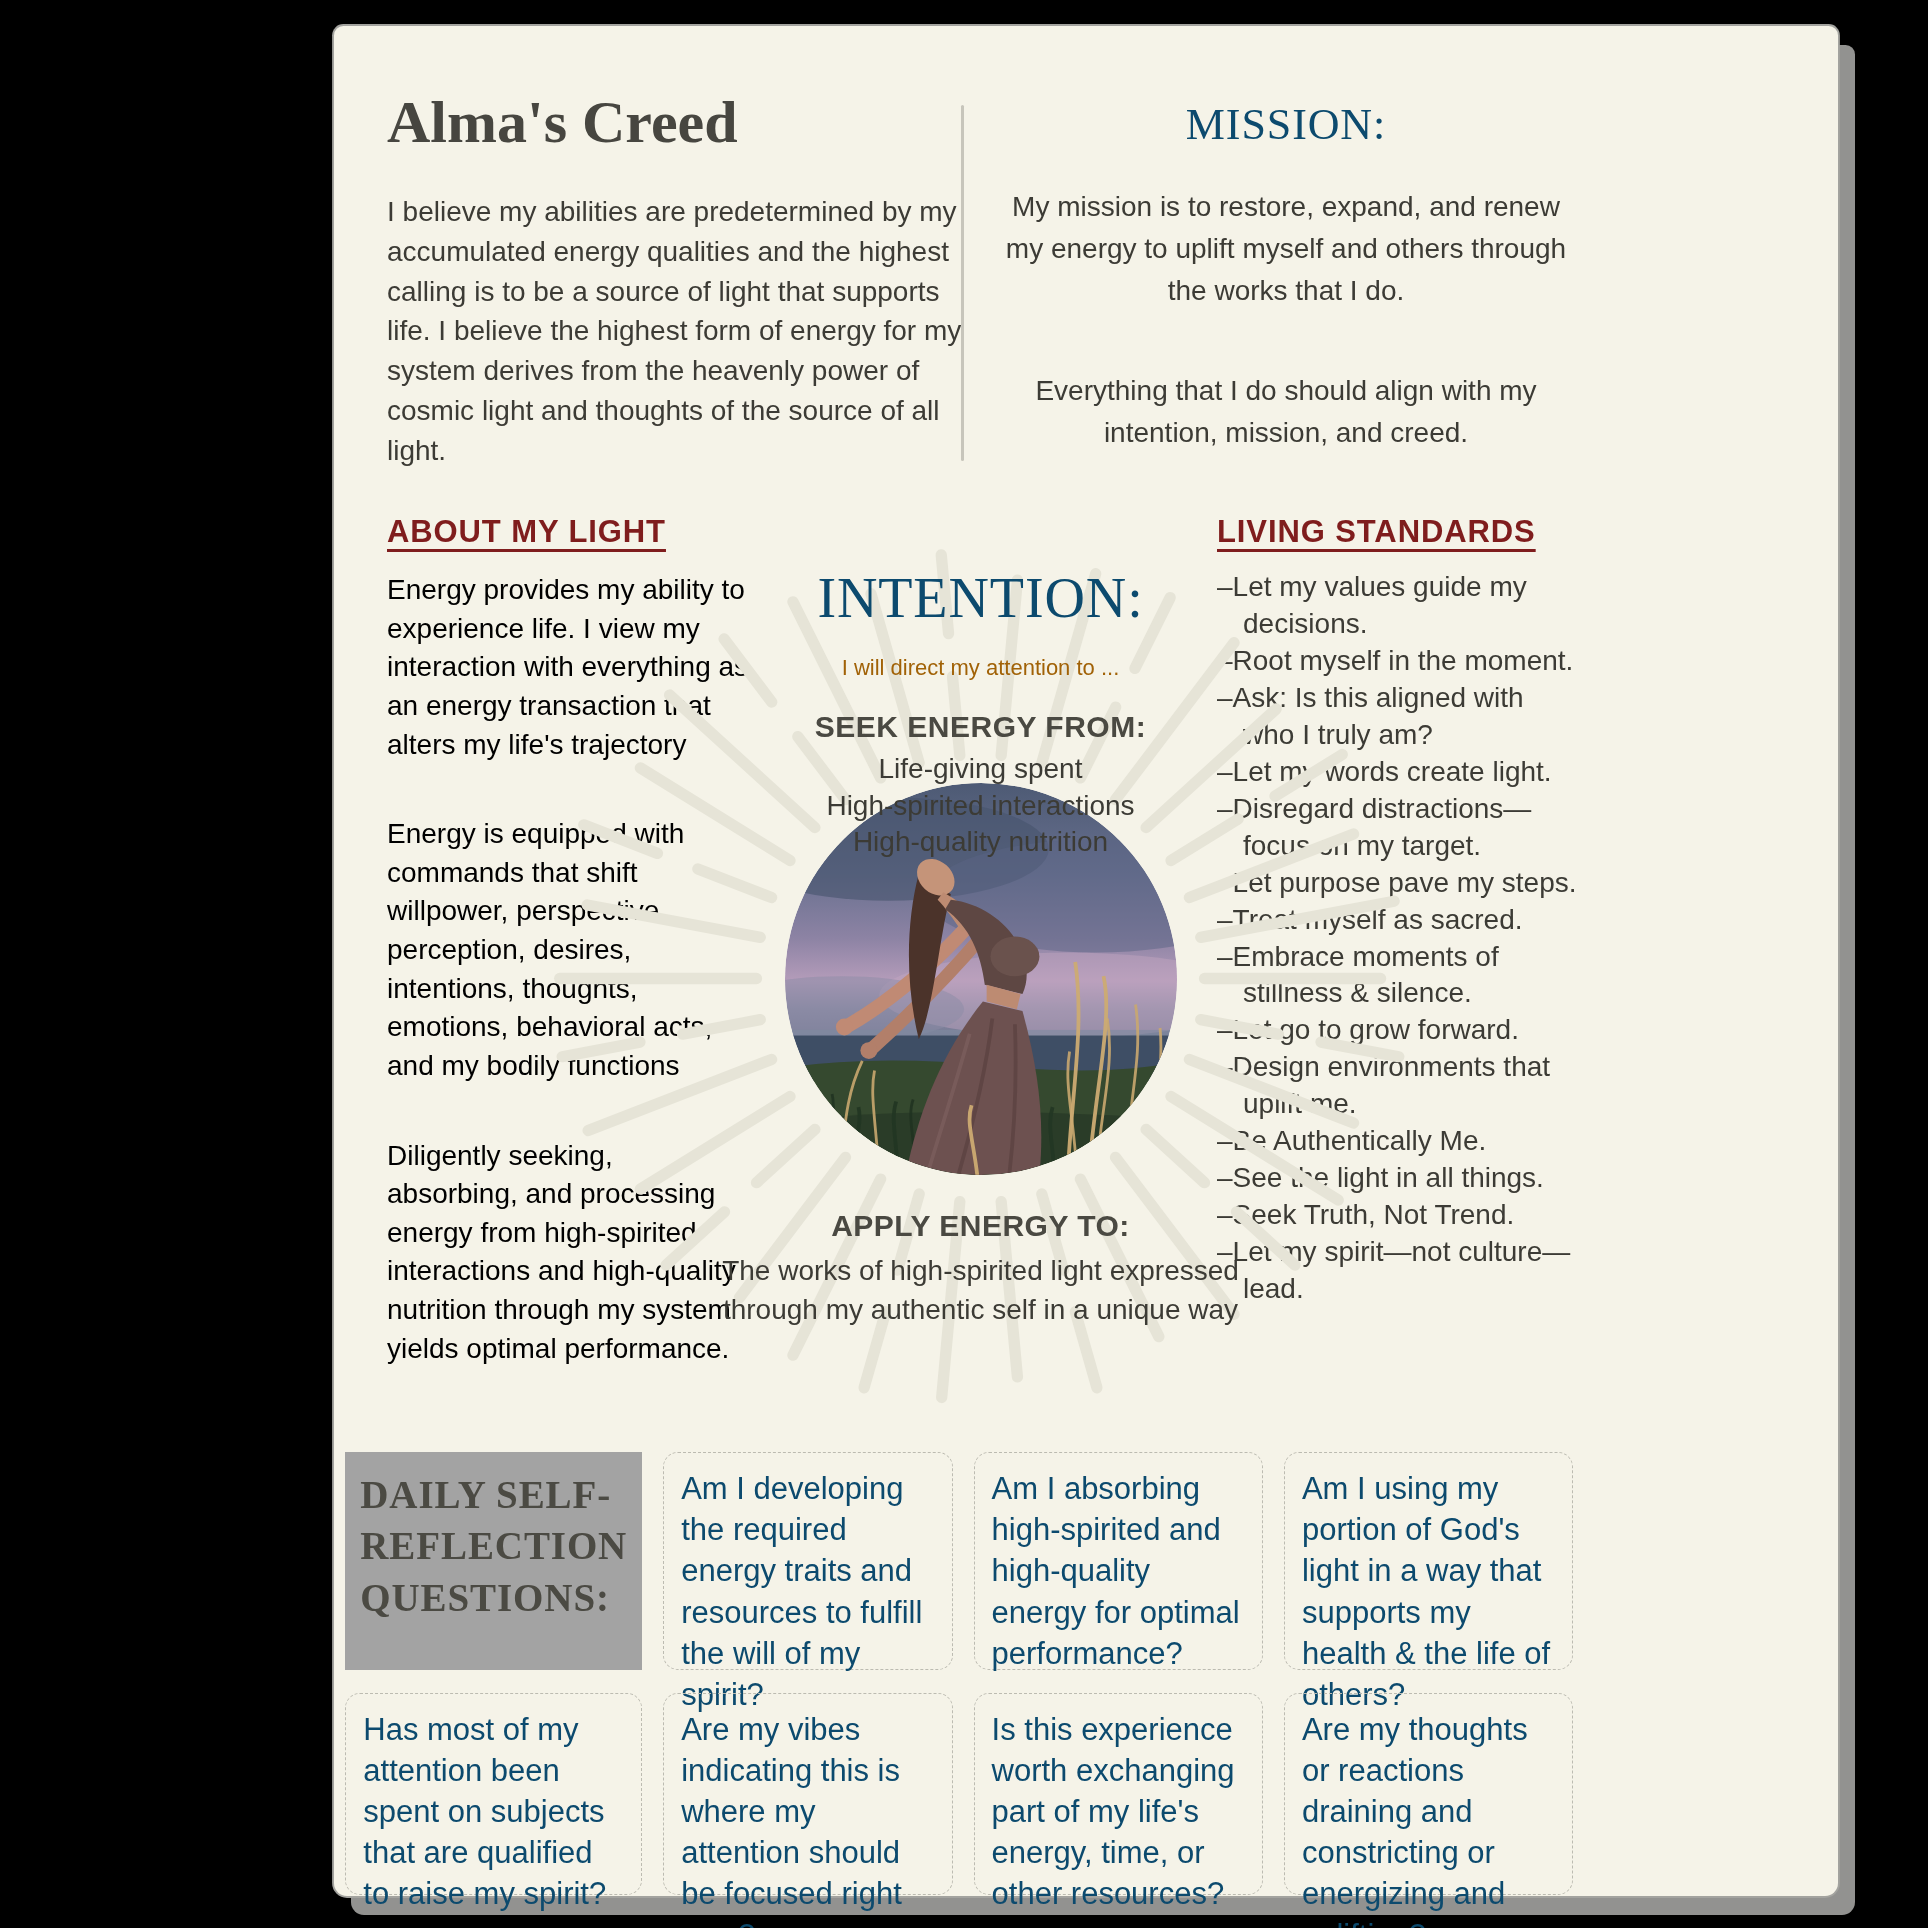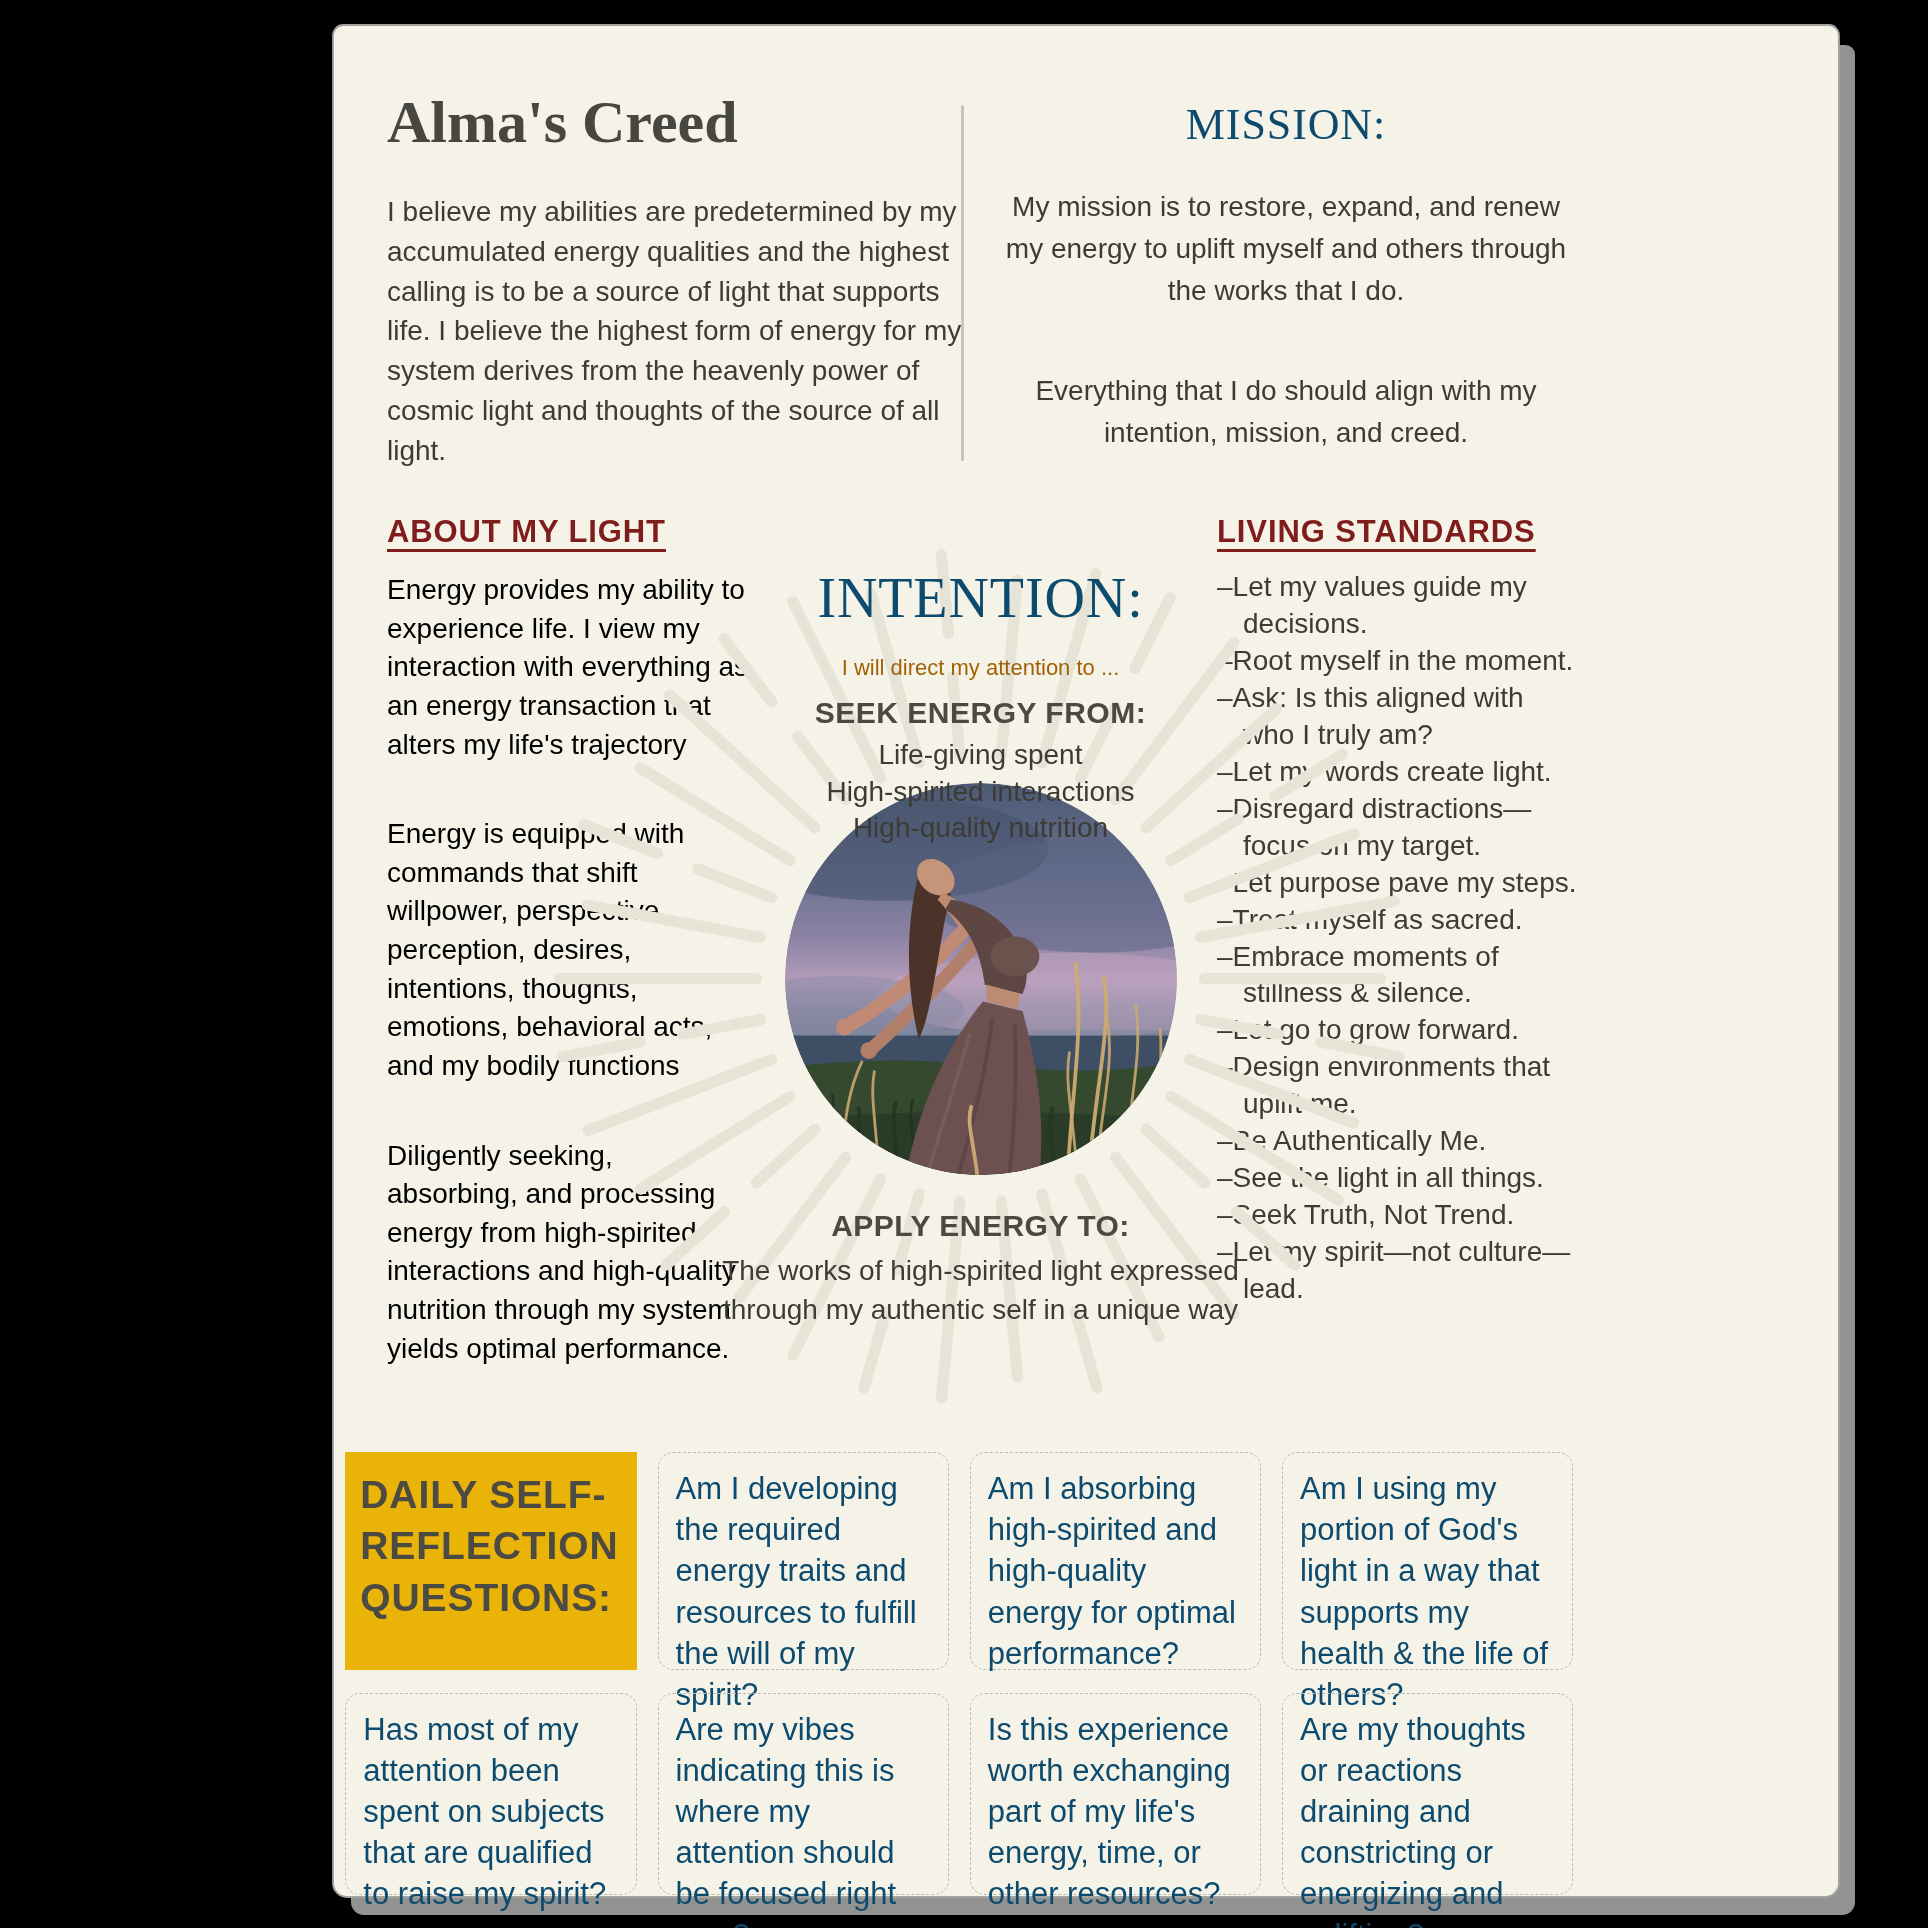--- a/index.html
+++ b/index.html
@@ -29,21 +29,21 @@
 
   .about{position:absolute;left:53px;top:488px;width:363px;}
   .col-heading{font-size:31px;font-weight:700;color:#7f1d1d;letter-spacing:0.9px;
                text-decoration:underline;text-underline-offset:6.6px;text-decoration-thickness:2.8px;}
   .about p{font-size:28px;line-height:1.38;margin:0 0 51px 0;}
   .about p:first-of-type{margin-top:21px;}
 
   .intent{position:absolute;left:367px;top:508px;width:559px;text-align:center;z-index:3;}
   .intent-title{font-size:56px;margin-top:32px;}
   .intent-sub{font-size:22px;line-height:1.4;margin-top:23px;color:#a16207;}
-  .seek-title{font-size:30px;font-weight:700;color:#4a4942;margin-top:12px;letter-spacing:0.5px;}
+  .seek-title{font-size:30px;font-weight:700;color:#4a4942;margin-top:26px;letter-spacing:0.5px;}
   .seek-items{font-size:28px;line-height:1.3;margin-top:7.5px;color:#3c3b35;}
 
   .apply{position:absolute;left:367px;top:1183px;width:559px;text-align:center;z-index:3;}
   .apply-title{font-size:30px;font-weight:700;color:#4a4942;letter-spacing:0.5px;}
   .apply-body{font-size:28px;line-height:1.4;margin-top:7.5px;color:#3c3b35;}
 
   .standards{position:absolute;left:883px;top:488px;width:363px;}
   .standards ul{list-style:none;margin:19px 0 0 0;padding:0;}
   .standards li{font-size:28px;line-height:1.32;color:#3c3b35;
                 padding-left:26px;text-indent:-26px;}
@@ -51,21 +51,21 @@
   
   .rays{position:absolute;left:157px;top:463px;width:979px;height:979px;z-index:1;}
   .photo-wrap{position:absolute;left:451px;top:757px;width:392px;height:392px;z-index:2;
               border-radius:50%;overflow:hidden;}
   .photo-wrap svg{display:block;}
 
   
   .grid{position:absolute;left:11.3px;top:1426px;width:1228px;z-index:3;
         display:grid;grid-template-columns:repeat(4,1fr);grid-template-rows:218px 202px;
         gap:22.6px 21px;}
-  .q-head{background:#eab308;padding:17px 15px;font-family:Liberation Sans, sans-serif;
+  .q-head{background:#a3a3a3;padding:17px 15px;font-family:Liberation Serif, serif;
           font-weight:700;font-size:39px;line-height:1.32;color:#4b4a43;letter-spacing:0.9px;}
   .q-card{border:1.9px dashed #bcbbb1;border-radius:15px;padding:15px 17px;
           font-size:31px;line-height:1.33;color:#0c4a6e;background:transparent;}
 </style>
 </head>
 <body>
 
 <div class="poster">
 
   <svg class="rays" viewBox="0 0 1040 1040" aria-hidden="true">

